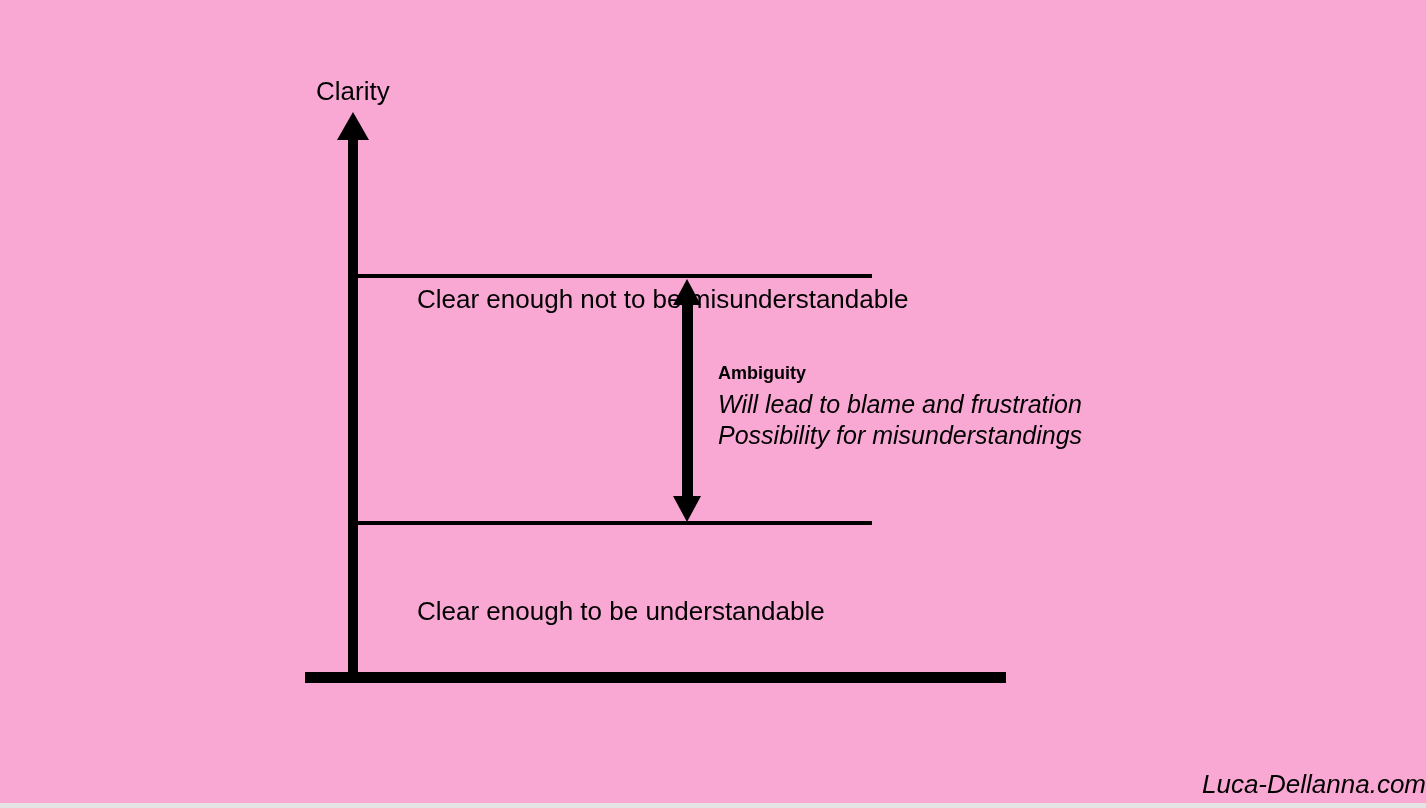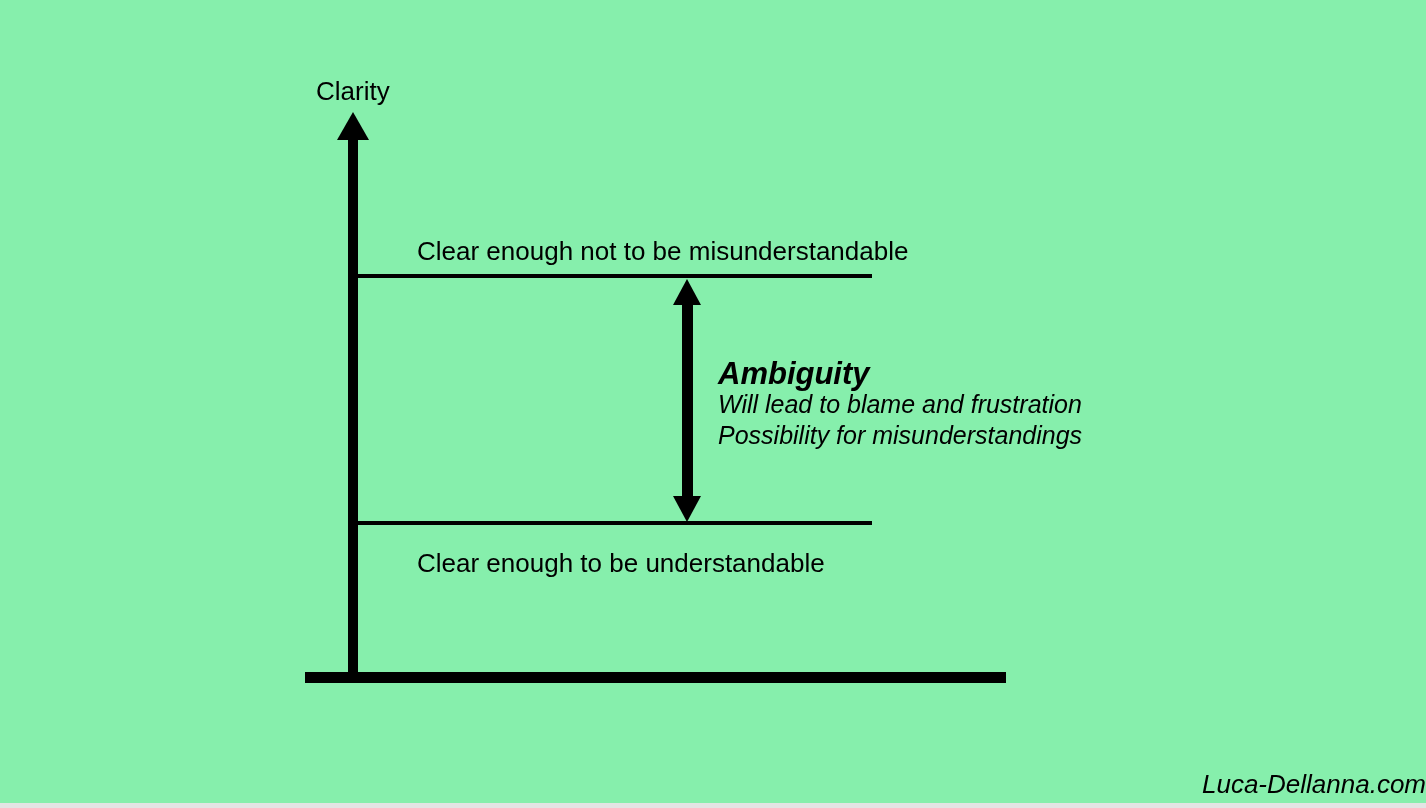--- a/index.html
+++ b/index.html
@@ -8,21 +8,21 @@
     background: #ffffff;
   }
   body {
     font-family: "Liberation Sans", sans-serif;
     color: #000000;
   }
   #canvas {
     position: relative;
     width: 1426px;
     height: 808px;
-    background: #86efac;
+    background: #f9a8d4;
     overflow: hidden;
   }
 
   
   .axis-y-shaft {
     position: absolute;
     left: 348px;
     top: 136px;
     width: 10px;
     height: 544px;
@@ -66,20 +66,21 @@
   .rule-upper { top: 274px; }
   .rule-lower { top: 521px; }
 
   
   .rule-label {
     position: absolute;
     left: 417px;
     font-size: 26px;
     line-height: 30px;
     white-space: nowrap;
+    margin-top: 48px;
   }
   .rule-label-upper { top: 236px; }
   .rule-label-lower { top: 548px; }
 
   
   .gap-arrow-shaft {
     position: absolute;
     left: 682px;
     top: 297px;
     width: 11px;
@@ -111,23 +112,22 @@
   .annotation {
     position: absolute;
     left: 718px;
     top: 358px;
     font-size: 25px;
     line-height: 31px;
     white-space: nowrap;
   }
   .annotation-title {
     font-weight: bold;
-    font-size: 31px;
+    font-size: 18px;
     line-height: 31px;
-    font-style: italic;
   }
   .annotation-line {
     font-style: italic;
     font-size: 25px;
     line-height: 31px;
   }
 
   
   .footer {
     position: absolute;

